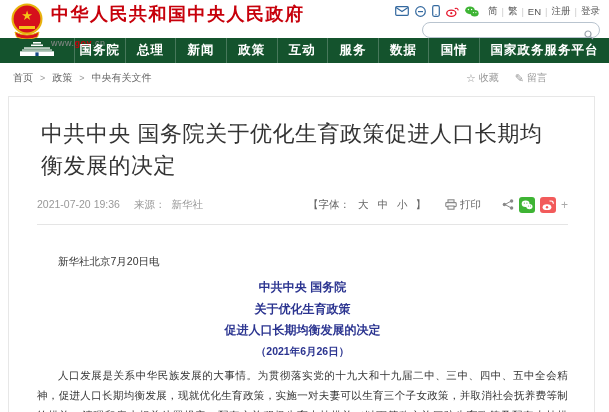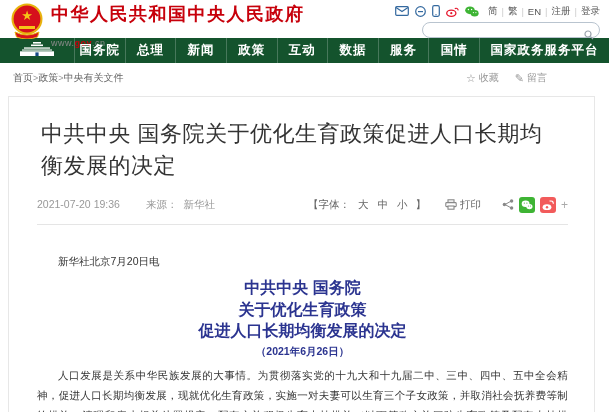--- a/index.html
+++ b/index.html
@@ -30,46 +30,46 @@
   .main-nav { height:25px; background:#14532d; display:flex; }
   .nav-cell { flex:1; display:flex; align-items:center; justify-content:center;
     color:#fff; font-size:12.5px; font-weight:bold; letter-spacing:1px;
     border-left:1px solid rgba(255,255,255,.22); cursor:pointer; }
   .nav-home { flex:0 0 74px; border-left:none; }
   .nav-wide { flex:0 0 130px; }
 
   
   .breadcrumb-row { height:30px; display:flex; justify-content:space-between;
     align-items:center; padding:0 0 0 13px; font-size:10px; color:#666; }
-  .breadcrumb { display:flex; align-items:center; }
+  .breadcrumb { display:flex; gap:7px; align-items:center; }
   .breadcrumb .bsep { color:#999; font-size:9px; }
   .breadcrumb .crumb { cursor:pointer; }
   .crumb-actions { display:flex; gap:16px; color:#999; margin-right:62px; align-items:center; }
   .crumb-actions .act { display:flex; gap:3px; align-items:center; cursor:pointer; }
   .crumb-actions .glyph { font-size:11px; }
 
   
   .content-box { margin:3px 14px 0 8px; border:1px solid #e7e7e7; background:#fff;
     height:318px; padding:21px 26px 0 28px; overflow:hidden; }
   .article-title { font-size:22px; font-weight:normal; color:#333; text-align:left;
     line-height:32px; margin:0 4px 15px; letter-spacing:.5px; }
   .meta-row { display:flex; justify-content:space-between; align-items:center;
     font-size:10.5px; color:#999; }
   .meta-left { display:flex; gap:6px; }
-  .meta-left .src-gap { margin-left:20px; }
+  .meta-left .src-gap { margin-left:8px; }
   .meta-right { display:flex; align-items:center; gap:7px; color:#666; }
   .meta-right .fs { cursor:pointer; margin:0 1px; }
   .meta-right .print-group { display:flex; align-items:center; gap:3px; margin-left:12px; cursor:pointer; }
   .meta-right .share-group { display:flex; align-items:center; gap:5px; margin-left:14px; }
   .share-sq { border-radius:3px; display:inline-flex; cursor:pointer; }
   .plus { color:#aaa; font-size:12px; cursor:pointer; }
   .divider { border:none; border-top:1px solid #e5e5e5; margin:11px 0 0; }
   .dateline { font-size:10.5px; color:#333; text-indent:2em; margin-top:28px; line-height:17px; }
   .doc-heading { text-align:center; color:#2b3490; margin-top:7px; }
-  .doc-heading .hl { font-size:16px; font-weight:bold; line-height:21.5px; }
+  .doc-heading .hl { font-size:12px; font-weight:bold; line-height:21.5px; }
   .doc-heading .hd { font-size:10.5px; font-weight:bold; line-height:18px; }
   .body-text { font-size:10.5px; color:#333; line-height:20px; text-align:justify;
     text-indent:2em; margin-top:5px; letter-spacing:.2px; }
 </style>
 </head>
 <body>
 
 <header class="site-header">
   <div class="brand">
     <span class="icon">
@@ -158,22 +158,22 @@
         <rect x="0" y="9.3" width="34" height="4.7"></rect>
         <rect x="15.4" y="10.4" width="3.2" height="3.6" fill="#174a87"></rect>
       </svg>
     </span>
   </div>
   <div class="nav-cell">国务院</div>
   <div class="nav-cell">总理</div>
   <div class="nav-cell">新闻</div>
   <div class="nav-cell">政策</div>
   <div class="nav-cell">互动</div>
+  <div class="nav-cell">服务</div>
   <div class="nav-cell">数据</div>
-  <div class="nav-cell">服务</div>
   <div class="nav-cell">国情</div>
   <div class="nav-cell nav-wide">国家政务服务平台</div>
 </nav>
 
 <div class="breadcrumb-row">
   <div class="breadcrumb">
     <span class="crumb">首页</span>
     <span class="bsep">&gt;</span>
     <span class="crumb">政策</span>
     <span class="bsep">&gt;</span>

